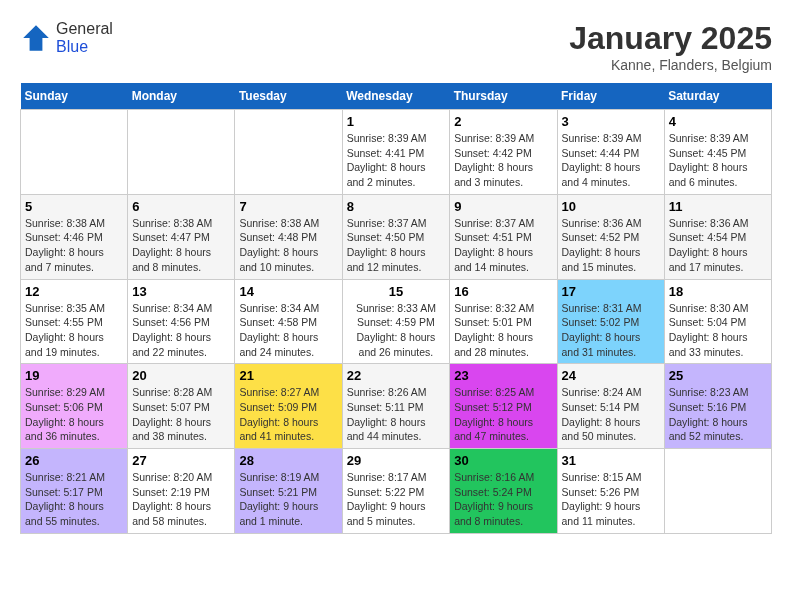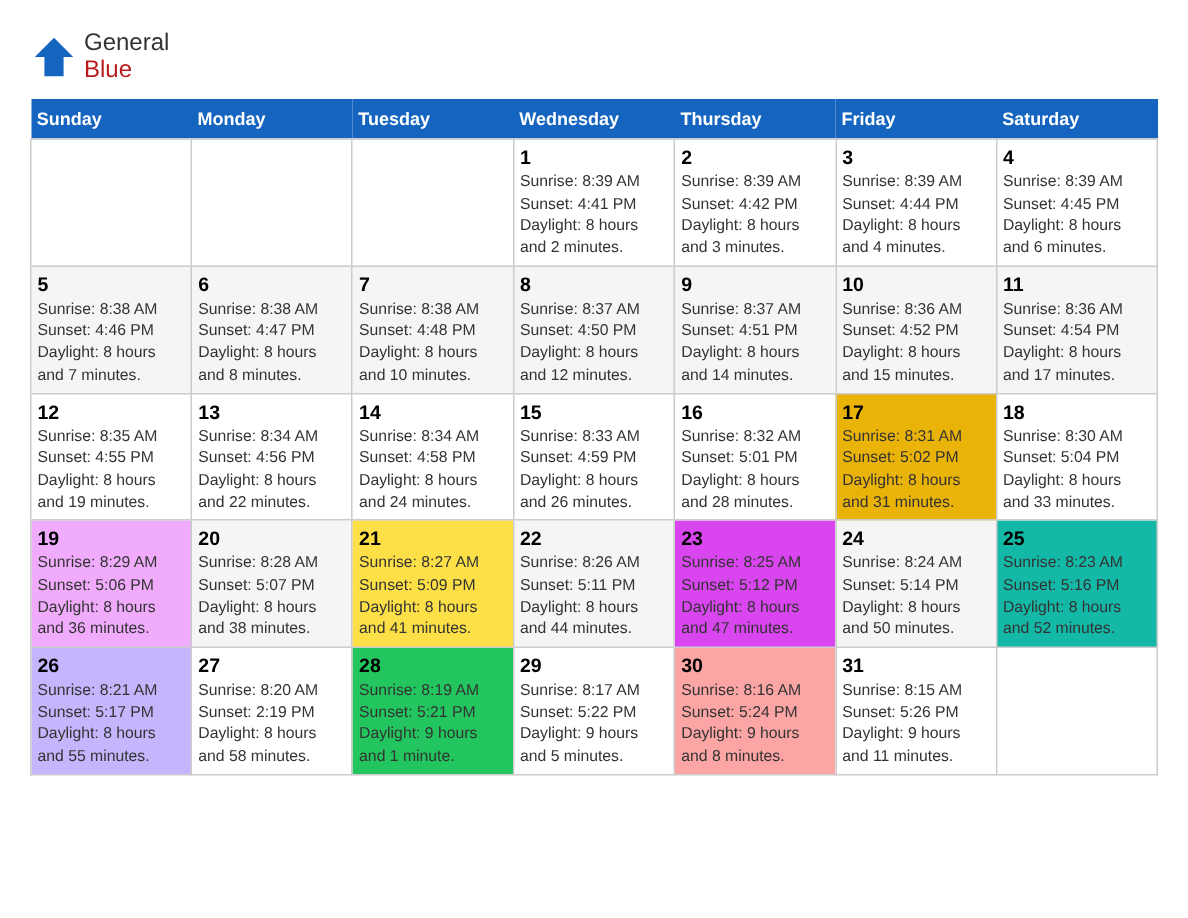--- a/index.html
+++ b/index.html
@@ -16,21 +16,21 @@
       align-items: flex-start;
       margin-bottom: 10px;
       gap: 20px;
     }
     .logo {
       display: flex;
       align-items: center;
       gap: 4px;
     }
     .logo-general { color: #333; }
-    .logo-blue { color: #b91c1c; text-align: center; }
+    .logo-blue { color: #1d4ed8; text-align: center; }
     .logo-icon {
       width: 32px;
       height: 32px;
     }
     .title-block {
       text-align: right;
     }
     .month-title {
       font-size: 32px;
       font-weight: bold;
@@ -88,20 +88,24 @@
     <svg class="logo-icon" viewBox="0 0 40 40">
       <polygon points="20,4 36,20 28,20 28,36 12,36 12,20 4,20" fill="#1565c0"></polygon>
     </svg>
     <div>
       <div>
         <span class="logo-general">General</span><br>
         <span class="logo-blue">Blue</span>
       </div>
     </div>
   </div>
+  <div class="title-block">
+    <div class="month-title">January 2025</div>
+    <div class="location">Kanne, Flanders, Belgium</div>
+  </div>
 </div>
 
 <table class="calendar">
   <thead>
     <tr>
     <th>Sunday</th>
         <th>Monday</th>
         <th>Tuesday</th>
         <th>Wednesday</th>
         <th>Thursday</th>
@@ -209,35 +213,35 @@
 Daylight: 8 hours
 and 22 minutes.</div>
         </td>
         <td style="background: rgb(255, 255, 255);">
           <span class="day-num">14</span>
           <div class="day-info" style="white-space: pre-line;">Sunrise: 8:34 AM
 Sunset: 4:58 PM
 Daylight: 8 hours
 and 24 minutes.</div>
         </td>
-        <td style="background: rgb(255, 255, 255);">
+        <td style="background: rgb(255, 255, 255); text-align: center;">
           <span class="day-num">15</span>
           <div class="day-info" style="white-space: pre-line;">Sunrise: 8:33 AM
 Sunset: 4:59 PM
 Daylight: 8 hours
 and 26 minutes.</div>
         </td>
         <td style="background: rgb(255, 255, 255);">
           <span class="day-num">16</span>
           <div class="day-info" style="white-space: pre-line;">Sunrise: 8:32 AM
 Sunset: 5:01 PM
 Daylight: 8 hours
 and 28 minutes.</div>
         </td>
-        <td style="background: #eab308;">
+        <td style="background: #7dd3fc;">
           <span class="day-num">17</span>
           <div class="day-info" style="white-space: pre-line;">Sunrise: 8:31 AM
 Sunset: 5:02 PM
 Daylight: 8 hours
 and 31 minutes.</div>
         </td>
         <td style="background: rgb(255, 255, 255);">
           <span class="day-num">18</span>
           <div class="day-info" style="white-space: pre-line;">Sunrise: 8:30 AM
 Sunset: 5:04 PM
@@ -281,21 +285,21 @@
 Daylight: 8 hours
 and 47 minutes.</div>
         </td>
         <td style="background: rgb(245, 245, 245);">
           <span class="day-num">24</span>
           <div class="day-info" style="white-space: pre-line;">Sunrise: 8:24 AM
 Sunset: 5:14 PM
 Daylight: 8 hours
 and 50 minutes.</div>
         </td>
-        <td style="background: #14b8a6;">
+        <td style="background: #c4b5fd;">
           <span class="day-num">25</span>
           <div class="day-info" style="white-space: pre-line;">Sunrise: 8:23 AM
 Sunset: 5:16 PM
 Daylight: 8 hours
 and 52 minutes.</div>
         </td>
       </tr>
       <tr>
         <td style="background: #c4b5fd;">
           <span class="day-num">26</span>
@@ -304,35 +308,35 @@
 Daylight: 8 hours
 and 55 minutes.</div>
         </td>
         <td style="background: rgb(255, 255, 255);">
           <span class="day-num">27</span>
           <div class="day-info" style="white-space: pre-line;">Sunrise: 8:20 AM
 Sunset: 2:19 PM
 Daylight: 8 hours
 and 58 minutes.</div>
         </td>
-        <td style="background: #22c55e;">
+        <td style="background: #c4b5fd;">
           <span class="day-num">28</span>
           <div class="day-info" style="white-space: pre-line;">Sunrise: 8:19 AM
 Sunset: 5:21 PM
 Daylight: 9 hours
 and 1 minute.</div>
         </td>
         <td style="background: rgb(255, 255, 255);">
           <span class="day-num">29</span>
           <div class="day-info" style="white-space: pre-line;">Sunrise: 8:17 AM
 Sunset: 5:22 PM
 Daylight: 9 hours
 and 5 minutes.</div>
         </td>
-        <td style="background: #fca5a5;">
+        <td style="background: #22c55e;">
           <span class="day-num">30</span>
           <div class="day-info" style="white-space: pre-line;">Sunrise: 8:16 AM
 Sunset: 5:24 PM
 Daylight: 9 hours
 and 8 minutes.</div>
         </td>
         <td style="background: rgb(255, 255, 255);">
           <span class="day-num">31</span>
           <div class="day-info" style="white-space: pre-line;">Sunrise: 8:15 AM
 Sunset: 5:26 PM

